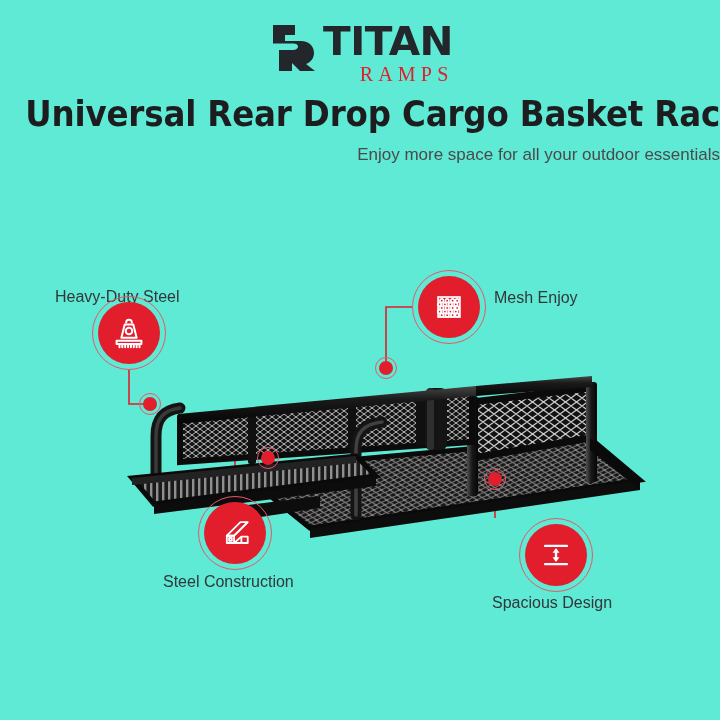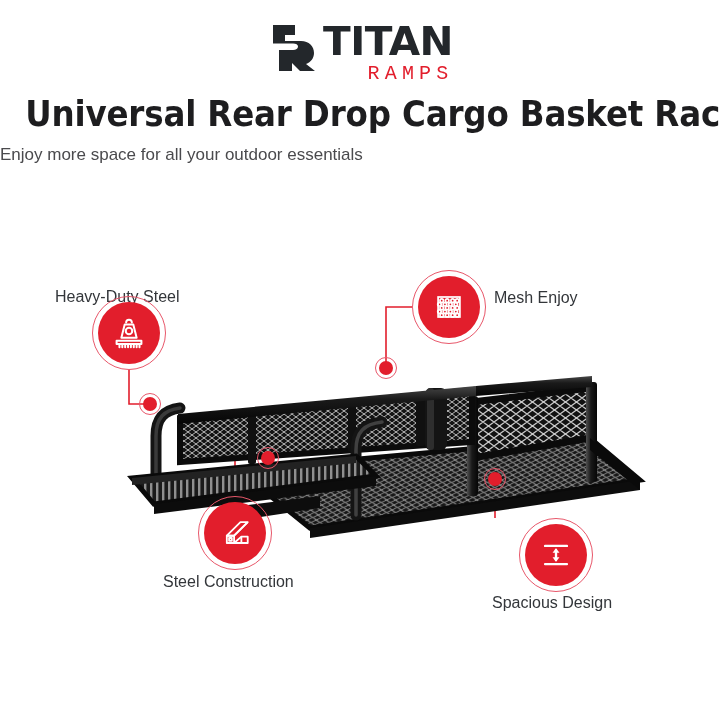--- a/index.html
+++ b/index.html
@@ -10,21 +10,21 @@
     width: 720px;
     height: 720px;
     background: #eaeaea;
     font-family: "Liberation Sans", sans-serif;
     overflow: hidden;
   }
   .page {
     position: relative;
     width: 720px;
     height: 720px;
-    background: #ffffff;
+    background: #5eead4;
   }
 
   
   .logo-wrap {
     position: absolute;
     left: 0;
     top: 22px;
     width: 720px;
     display: flex;
     justify-content: center;
@@ -49,21 +49,21 @@
   .logo-titan {
     font-family: "DejaVu Sans", sans-serif;
     font-weight: bold;
     font-size: 39px;
     letter-spacing: -0.5px;
     color: #23272b;
     transform: scaleX(1.04);
     transform-origin: left center;
   }
   .logo-ramps {
-    font-family: Liberation Mono, monospace;
+    font-family: Liberation Serif, serif;
     font-size: 20px;
     font-weight: normal;
     letter-spacing: 5.2px;
     color: #e21e2c;
     margin-top: 3px;
     margin-right: -5px;
   }
 
   .headline {
     position: absolute;
@@ -77,21 +77,21 @@
     color: #1d1d1f;
     transform: scaleX(0.93);
     letter-spacing: -0.2px;
     white-space: nowrap;
   }
   .subhead {
     position: absolute;
     left: 0;
     top: 145px;
     width: 720px;
-    text-align: left;
+    text-align: right;
     font-family: "Liberation Sans", sans-serif;
     font-size: 17px;
     color: #4a4a4d;
   }
 
   
   .product {
     position: absolute;
     left: 120px;
     top: 330px;

